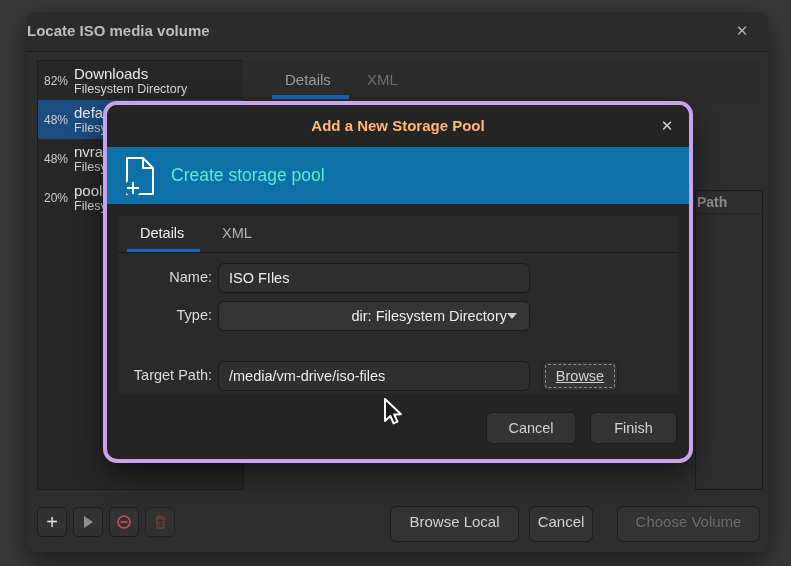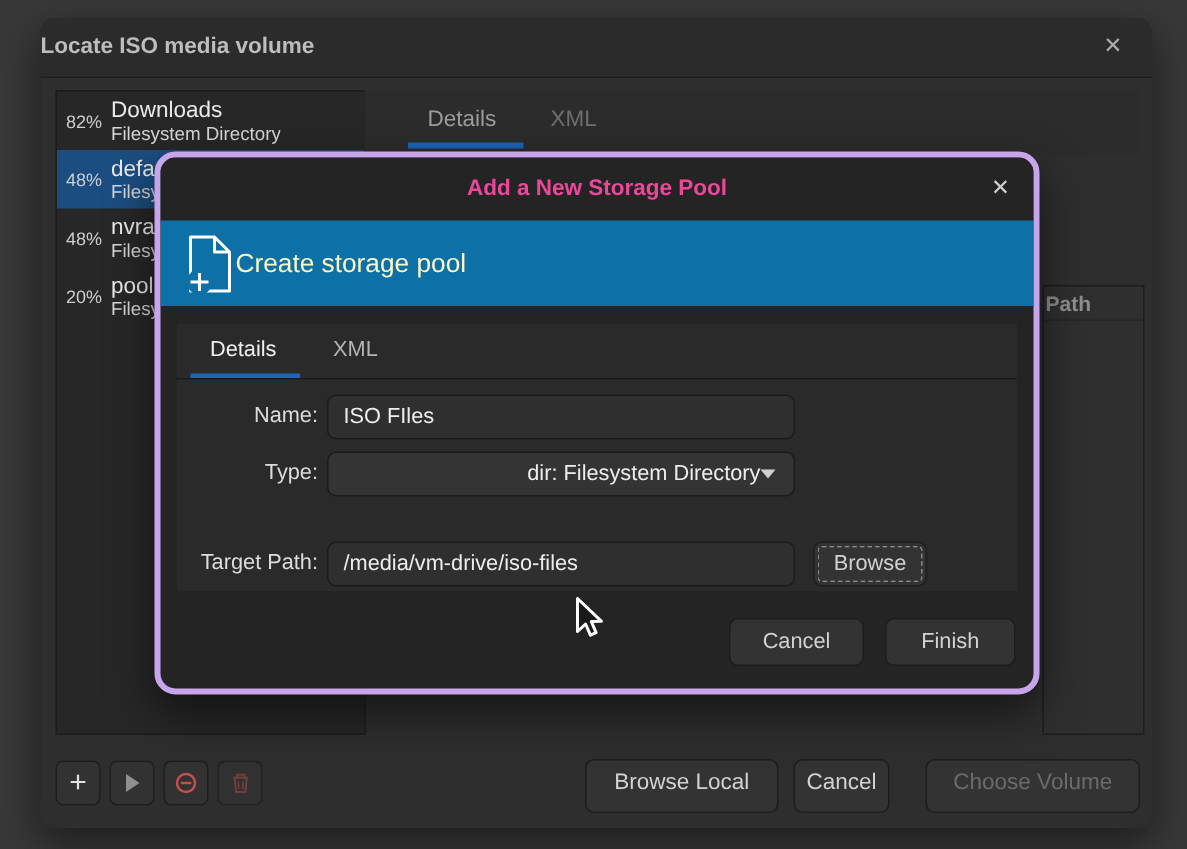--- a/index.html
+++ b/index.html
@@ -52,45 +52,45 @@
   .btn-browse-local{left:363px;width:129px;}
   .btn-win-cancel{left:502px;width:64px;}
   .btn-choose{left:590px;width:143px;color:#6b6b6b;}
 
   
   .dialog{position:absolute;left:103px;top:101px;width:590px;height:362px;
     background:#242424;border:4px solid #c8a5ea;border-radius:14px;
     box-shadow:0 12px 30px rgba(0,0,0,.55);overflow:hidden;}
   .dlg-titlebar{position:absolute;left:0;top:0;width:100%;height:42px;background:#242424;}
   .dlg-title{position:absolute;left:0;right:0;top:12px;text-align:center;font-size:15px;
-    font-weight:bold;color:#ec4899;}
+    font-weight:bold;color:#fdba74;}
   .dlg-close{position:absolute;right:12px;top:11px;width:20px;height:20px;color:#d0d0d0;
     font-size:15px;line-height:20px;text-align:center;}
   .banner{position:absolute;left:0;top:42px;width:100%;height:57px;background:#0d70a6;
     display:flex;align-items:center;}
   .banner-icon{margin-left:16px;}
-  .banner-label{font-size:17.5px;color:#fef9c3;}
+  .banner-label{margin-left:14px;font-size:17.5px;color:#5eead4;}
 
   .notebook{position:absolute;left:11px;top:111px;width:560px;height:178px;background:#2a2a2a;}
   .dlg-tabbar{position:relative;width:100%;height:37px;border-bottom:1px solid #1a1a1a;}
   .dlg-tab{position:absolute;top:9px;font-size:14.5px;}
   .dlg-tab.details{left:22px;color:#f0f0f0;}
   .dlg-tab.xml{left:104px;color:#b4b4b4;}
   .dlg-tab-underline{position:absolute;left:9px;bottom:0;width:73px;height:3px;background:#1b64b8;}
 
   .fld-label{position:absolute;left:0;width:94px;text-align:right;font-size:14.5px;color:#dcdcdc;}
   .entry{position:absolute;left:100px;width:312px;height:30px;background:#2f2f2f;
     border:1px solid #1b1b1b;border-radius:6px;color:#ededed;font-size:14.5px;padding:0 10px;outline:none;}
   .combo{position:absolute;left:100px;width:312px;height:30px;background:#343434;
     border:1px solid #1b1b1b;border-radius:6px;display:flex;align-items:center;text-align:right;}
   .combo-text{margin-left:11px;font-size:14.5px;color:#ededed;flex:1;}
   .combo-caret{width:0;height:0;border-left:5px solid transparent;border-right:5px solid transparent;
     border-top:6px solid #cfcfcf;margin-right:12px;}
   .browse-btn{position:absolute;left:424px;width:76px;height:30px;line-height:28px;font-size:14.5px;
-    outline:1px dashed #8a8a8a;outline-offset:-4px;}
+    outline:1px dashed #8a8a8a;outline-offset:-4px;text-decoration:underline;}
   .dlg-btn{position:absolute;top:307px;height:32px;line-height:30px;font-size:14.5px;}
   .btn-dlg-cancel{left:379px;width:90px;}
   .btn-dlg-finish{left:483px;width:87px;}
 
   .cursor{position:absolute;left:381px;top:398px;}
 </style>
 </head>
 <body>
 
 <div class="screen">

